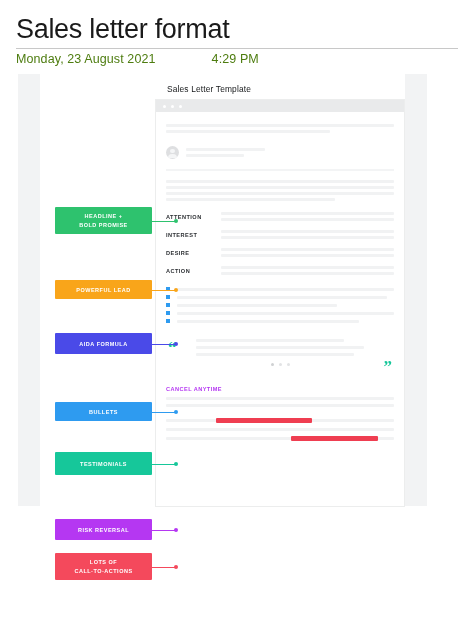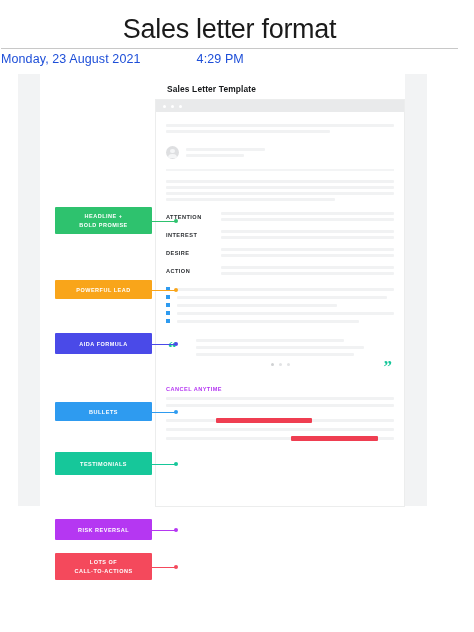--- a/index.html
+++ b/index.html
@@ -4,39 +4,39 @@
 <style>
   * { box-sizing: border-box; margin: 0; padding: 0; }
   html, body {
     width: 474px; height: 632px;
     background: #ffffff;
     font-family: "Liberation Sans", sans-serif;
     overflow: hidden;
   }
 
   
-  .page-head { padding: 14px 16px 0 1px; text-align: center; }
+  .page-head { padding: 14px 16px 0 16px; }
   .page-title {
     font-size: 27px;
     font-weight: 400;
     color: #1a1a1a;
     letter-spacing: -0.3px;
     line-height: 1.12;
     white-space: nowrap;
   }
   .title-rule {
     height: 1px;
     background: #c8c8c8;
     margin: 4px 0 3px 0;
   }
   .date-row {
     display: flex;
     align-items: baseline;
     font-size: 12.5px;
-    color: #1d4ed8;
+    color: #4d7c0f;
     letter-spacing: 0.1px;
   }
   .date-row .time { margin-left: 56px; }
 
   
   .infographic {
     position: relative;
     margin: 8px 0 0 0;
     width: 474px;
     height: 440px;
@@ -68,21 +68,21 @@
     gap: 5px;
   }
   .card-bar i {
     width: 3px; height: 3px; border-radius: 50%;
     background: #ffffff; display: block;
   }
   .card-title {
     position: absolute;
     left: 167px; top: 10px;
     font-size: 8.4px;
-    font-weight: 700;
+    font-weight: 400;
     color: #16181a;
     letter-spacing: 0.15px;
   }
 
   
   .ln { height: 3px; background: #f1f2f3; border-radius: 1px; }
 
   .card-body { padding: 9px 10px 0 10px; }
 
   .blk { display: flex; flex-direction: column; gap: 3px; }

